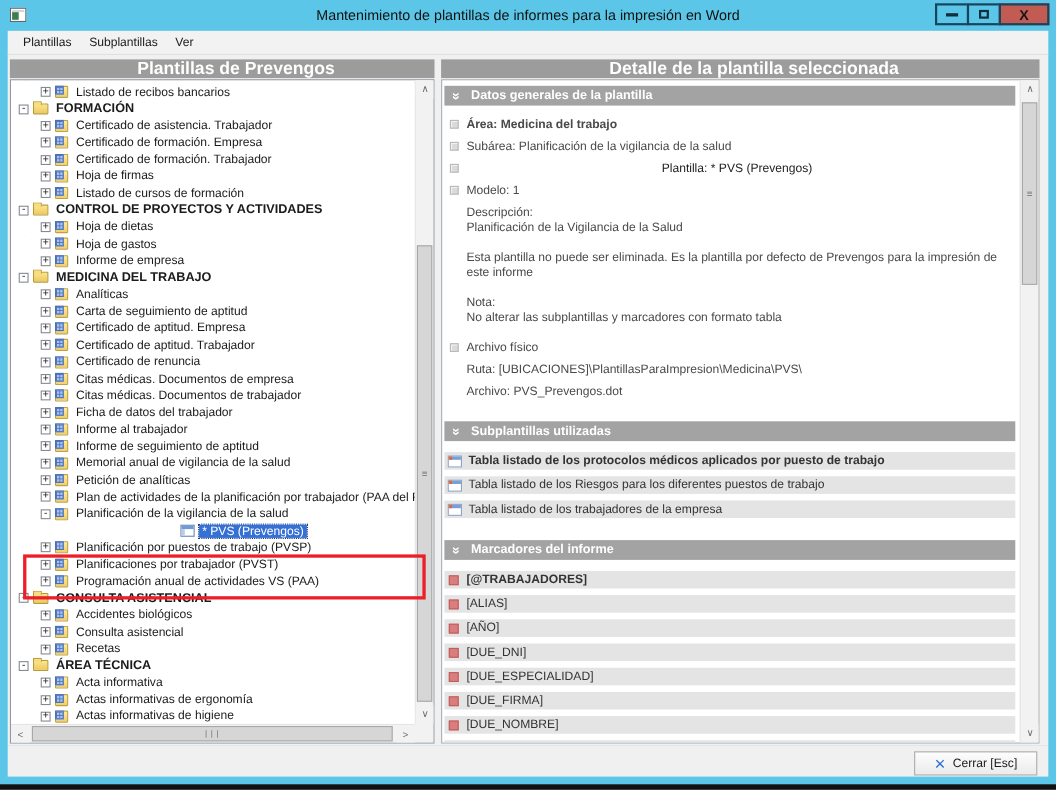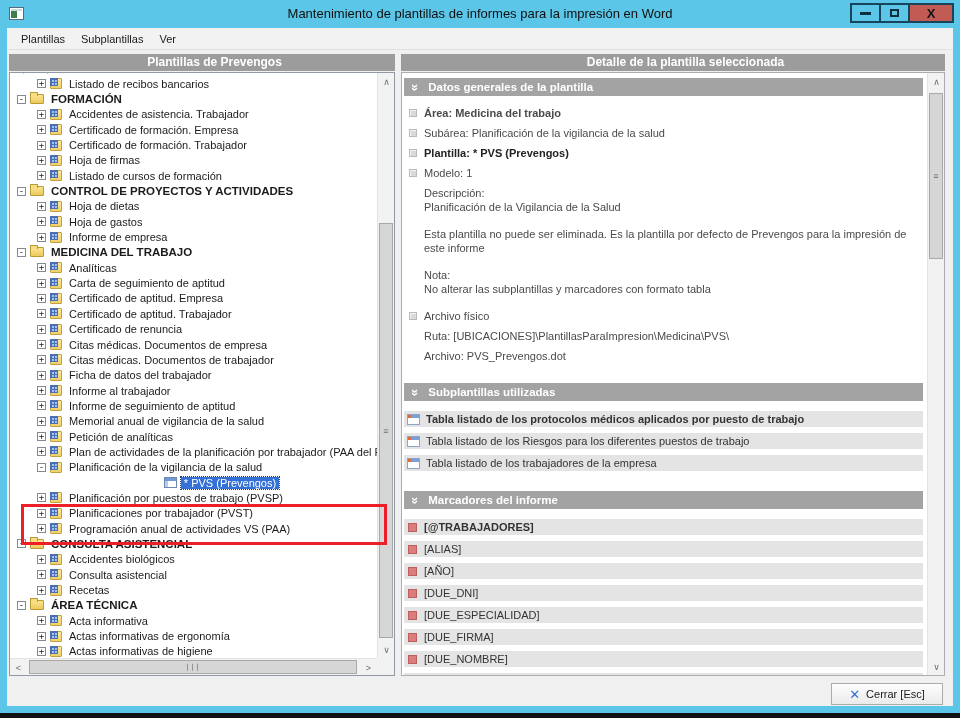--- a/index.html
+++ b/index.html
@@ -24,21 +24,21 @@
   .glyph-max { width:9px; height:8px; border:2px solid #10303f; }
   .glyph-x { font-size:13px; font-weight:bold; color:#151515; line-height:1; }
 
   
   .menubar { position:absolute; left:7px; top:28px; width:946px; height:22px; background:#F2F2F2; border-bottom:1px solid #E0E0E0; display:flex; align-items:center; padding-left:6px; }
   .menu-item { font-size:11px; color:#1a1a1a; padding:3px 8px; }
 
   
   .main { position:absolute; left:7px; top:50px; width:946px; height:628px; background:#F0F0F0; }
 
-  .group-header { position:absolute; height:17px; background:#9C9C9C; color:#fff; font-weight:bold; font-size:12px; text-align:center; line-height:17px;padding-left:25px; }
+  .group-header { position:absolute; height:17px; background:#9C9C9C; color:#fff; font-weight:bold; font-size:16px; text-align:center; line-height:17px;padding-left:25px; }
   #lp-header { left:2px; top:4px; width:386px; }
   #rp-header { left:394px; top:4px; width:544px; }
 
   .tree-box { position:absolute; left:2px; top:22px; width:386px; height:604px; background:#fff; border:1px solid #919AA4; overflow:hidden; }
   .detail-box { position:absolute; left:394px; top:22px; width:544px; height:604px; background:#fff; border:1px solid #ABADB3; overflow:hidden; }
 
   
   .tree-content { position:absolute; left:0; top:0; right:17px; bottom:17px; overflow:hidden; padding-top:3px;
     background-image:
       repeating-linear-gradient(to bottom, #c9c9c9 0 1px, transparent 1px 3px),
@@ -83,21 +83,21 @@
 
   
   .detail-content { position:absolute; left:0; top:0; right:17px; bottom:0; overflow:hidden; padding:5px 4px 0 2px; }
   .sec-h { height:18px; background:#A3A3A3; color:#fff; font-size:11.5px; font-weight:bold; display:flex; align-items:center; padding-left:8px; margin-bottom:10px; }
   .sec-h + * { margin-top:0;font-weight:bold; }
   .sec-h .chev { display:inline-block; transform:rotate(90deg); font-size:13px; margin-right:9px; font-weight:bold; }
   .sec-h.later { margin-top:20px; }
   .entry { position:relative; padding-left:20px; margin-bottom:6px; font-size:11px; color:#4a4a4a; line-height:14px; max-width:512px; }
   .entry.para { margin-top:13px; }
   .entry .bul { position:absolute; left:5px; top:3px; width:8px; height:8px; background:#DADADA; border:1px solid #b9b9b9; box-shadow:inset 1px 1px 0 #f2f2f2; }
-  .entry.b .elines { font-weight:bold; color:#222; }
+  .entry.b .elines { font-weight:normal; color:#222;text-align:center; }
   .lrow { height:16px; background:#E4E4E4; margin-bottom:6px; display:flex; align-items:center; font-size:11px; color:#333; }
   .tbl-i { flex:none; width:13px; height:11px; background:#fff; border:1px solid #8fa3c4; margin:0 6px 0 3px; position:relative; }
   .tbl-i::before { content:''; position:absolute; left:0; top:0; right:0; height:3px; background:#77a0d8; }
   .tbl-i::after { content:''; position:absolute; left:0; top:0; width:3px; height:3px; background:#e06a3c; }
   .mark-i { flex:none; width:9px; height:9px; background:#DC7D7D; border:1px solid #bb5f5f; margin:0 7px 0 4px; }
 
   
   .footer { position:absolute; left:7px; top:678px; width:946px; height:28px; background:#F0F0F0; }
   .close-btn { position:absolute; right:10px; top:5px; width:112px; height:22px; background:linear-gradient(#FDFDFD,#EBEBEB); border:1px solid #ACACAC; display:flex; align-items:center; justify-content:center; font-size:11px; color:#1a1a1a; gap:6px; }
   .close-btn .x { color:#2F6FD0; font-weight:bold; font-size:13px; line-height:1; }
@@ -145,21 +145,21 @@
             <span class="tlabel">Listado de recibos bancarios</span>
           </div>
           <div class="trow lvl0">
             <span class="toggle">-</span>
             <span class="ticon folder-i"></span>
             <span class="tlabel b">FORMACIÓN</span>
           </div>
           <div class="trow lvl1">
             <span class="toggle">+</span>
             <span class="ticon item-i"></span>
-            <span class="tlabel">Accidentes de asistencia. Trabajador</span>
+            <span class="tlabel">Certificado de asistencia. Trabajador</span>
           </div>
           <div class="trow lvl1">
             <span class="toggle">+</span>
             <span class="ticon item-i"></span>
             <span class="tlabel">Certificado de formación. Empresa</span>
           </div>
           <div class="trow lvl1">
             <span class="toggle">+</span>
             <span class="ticon item-i"></span>
             <span class="tlabel">Certificado de formación. Trabajador</span>

